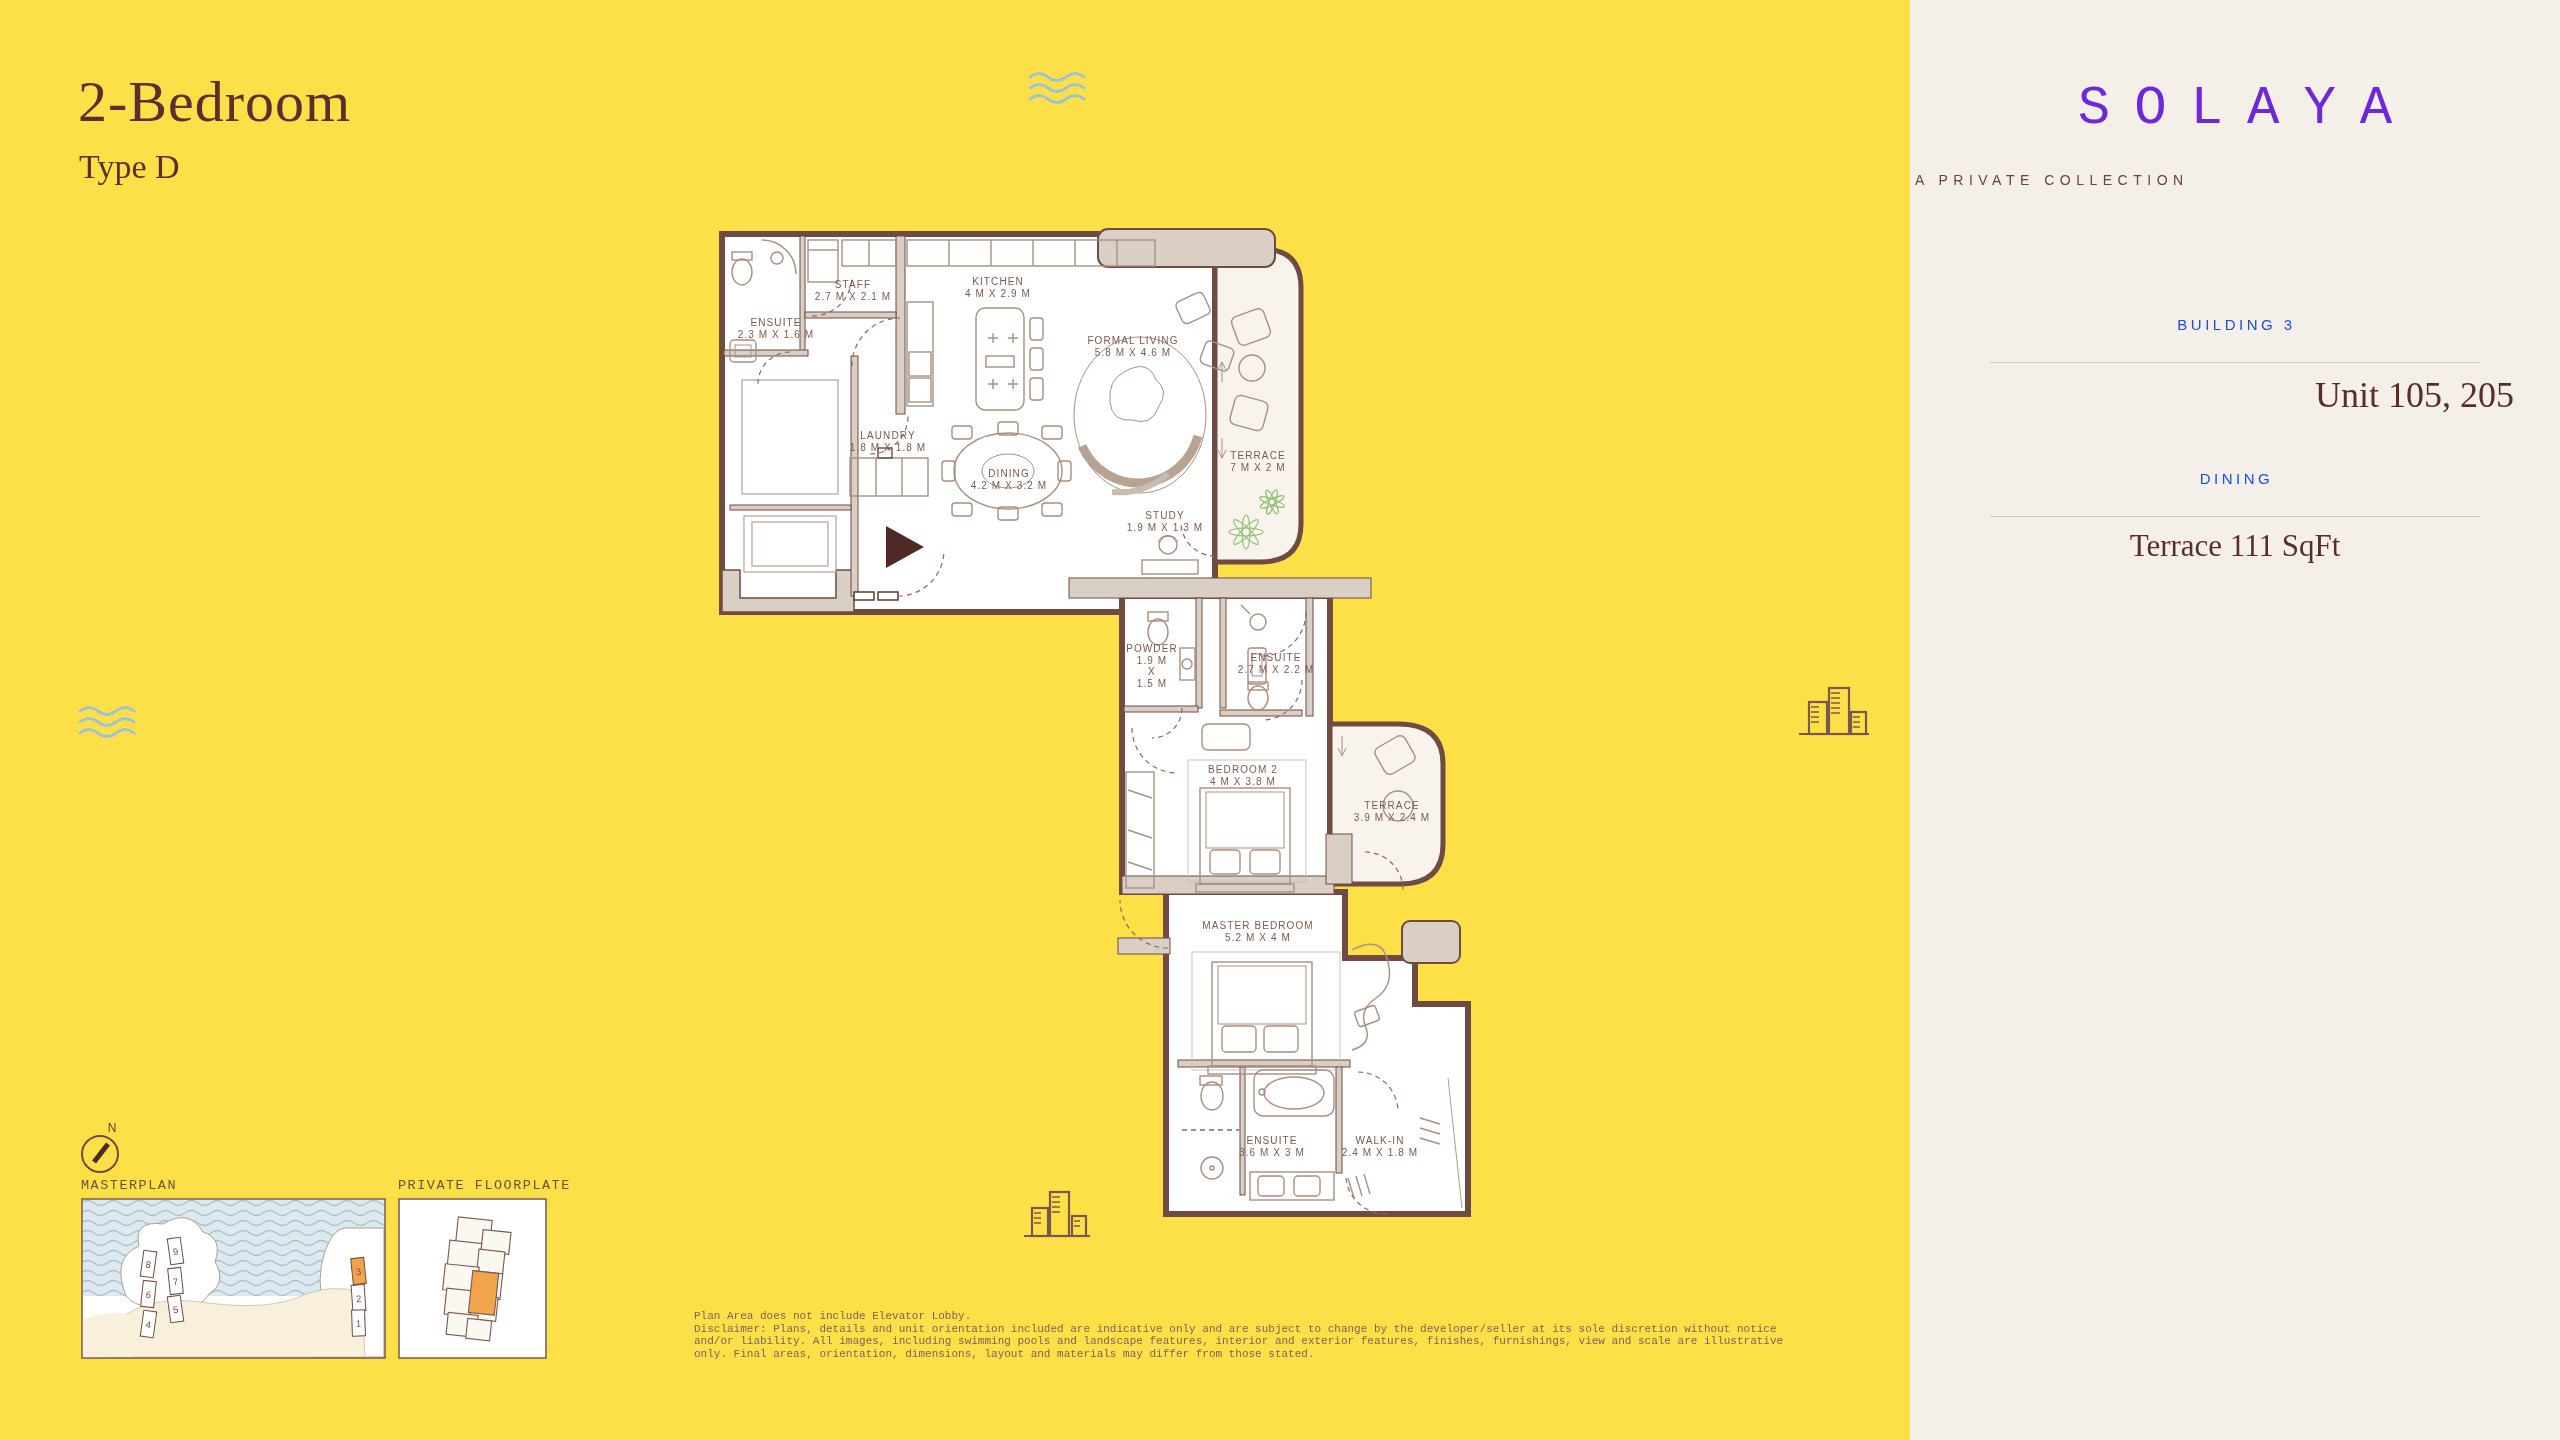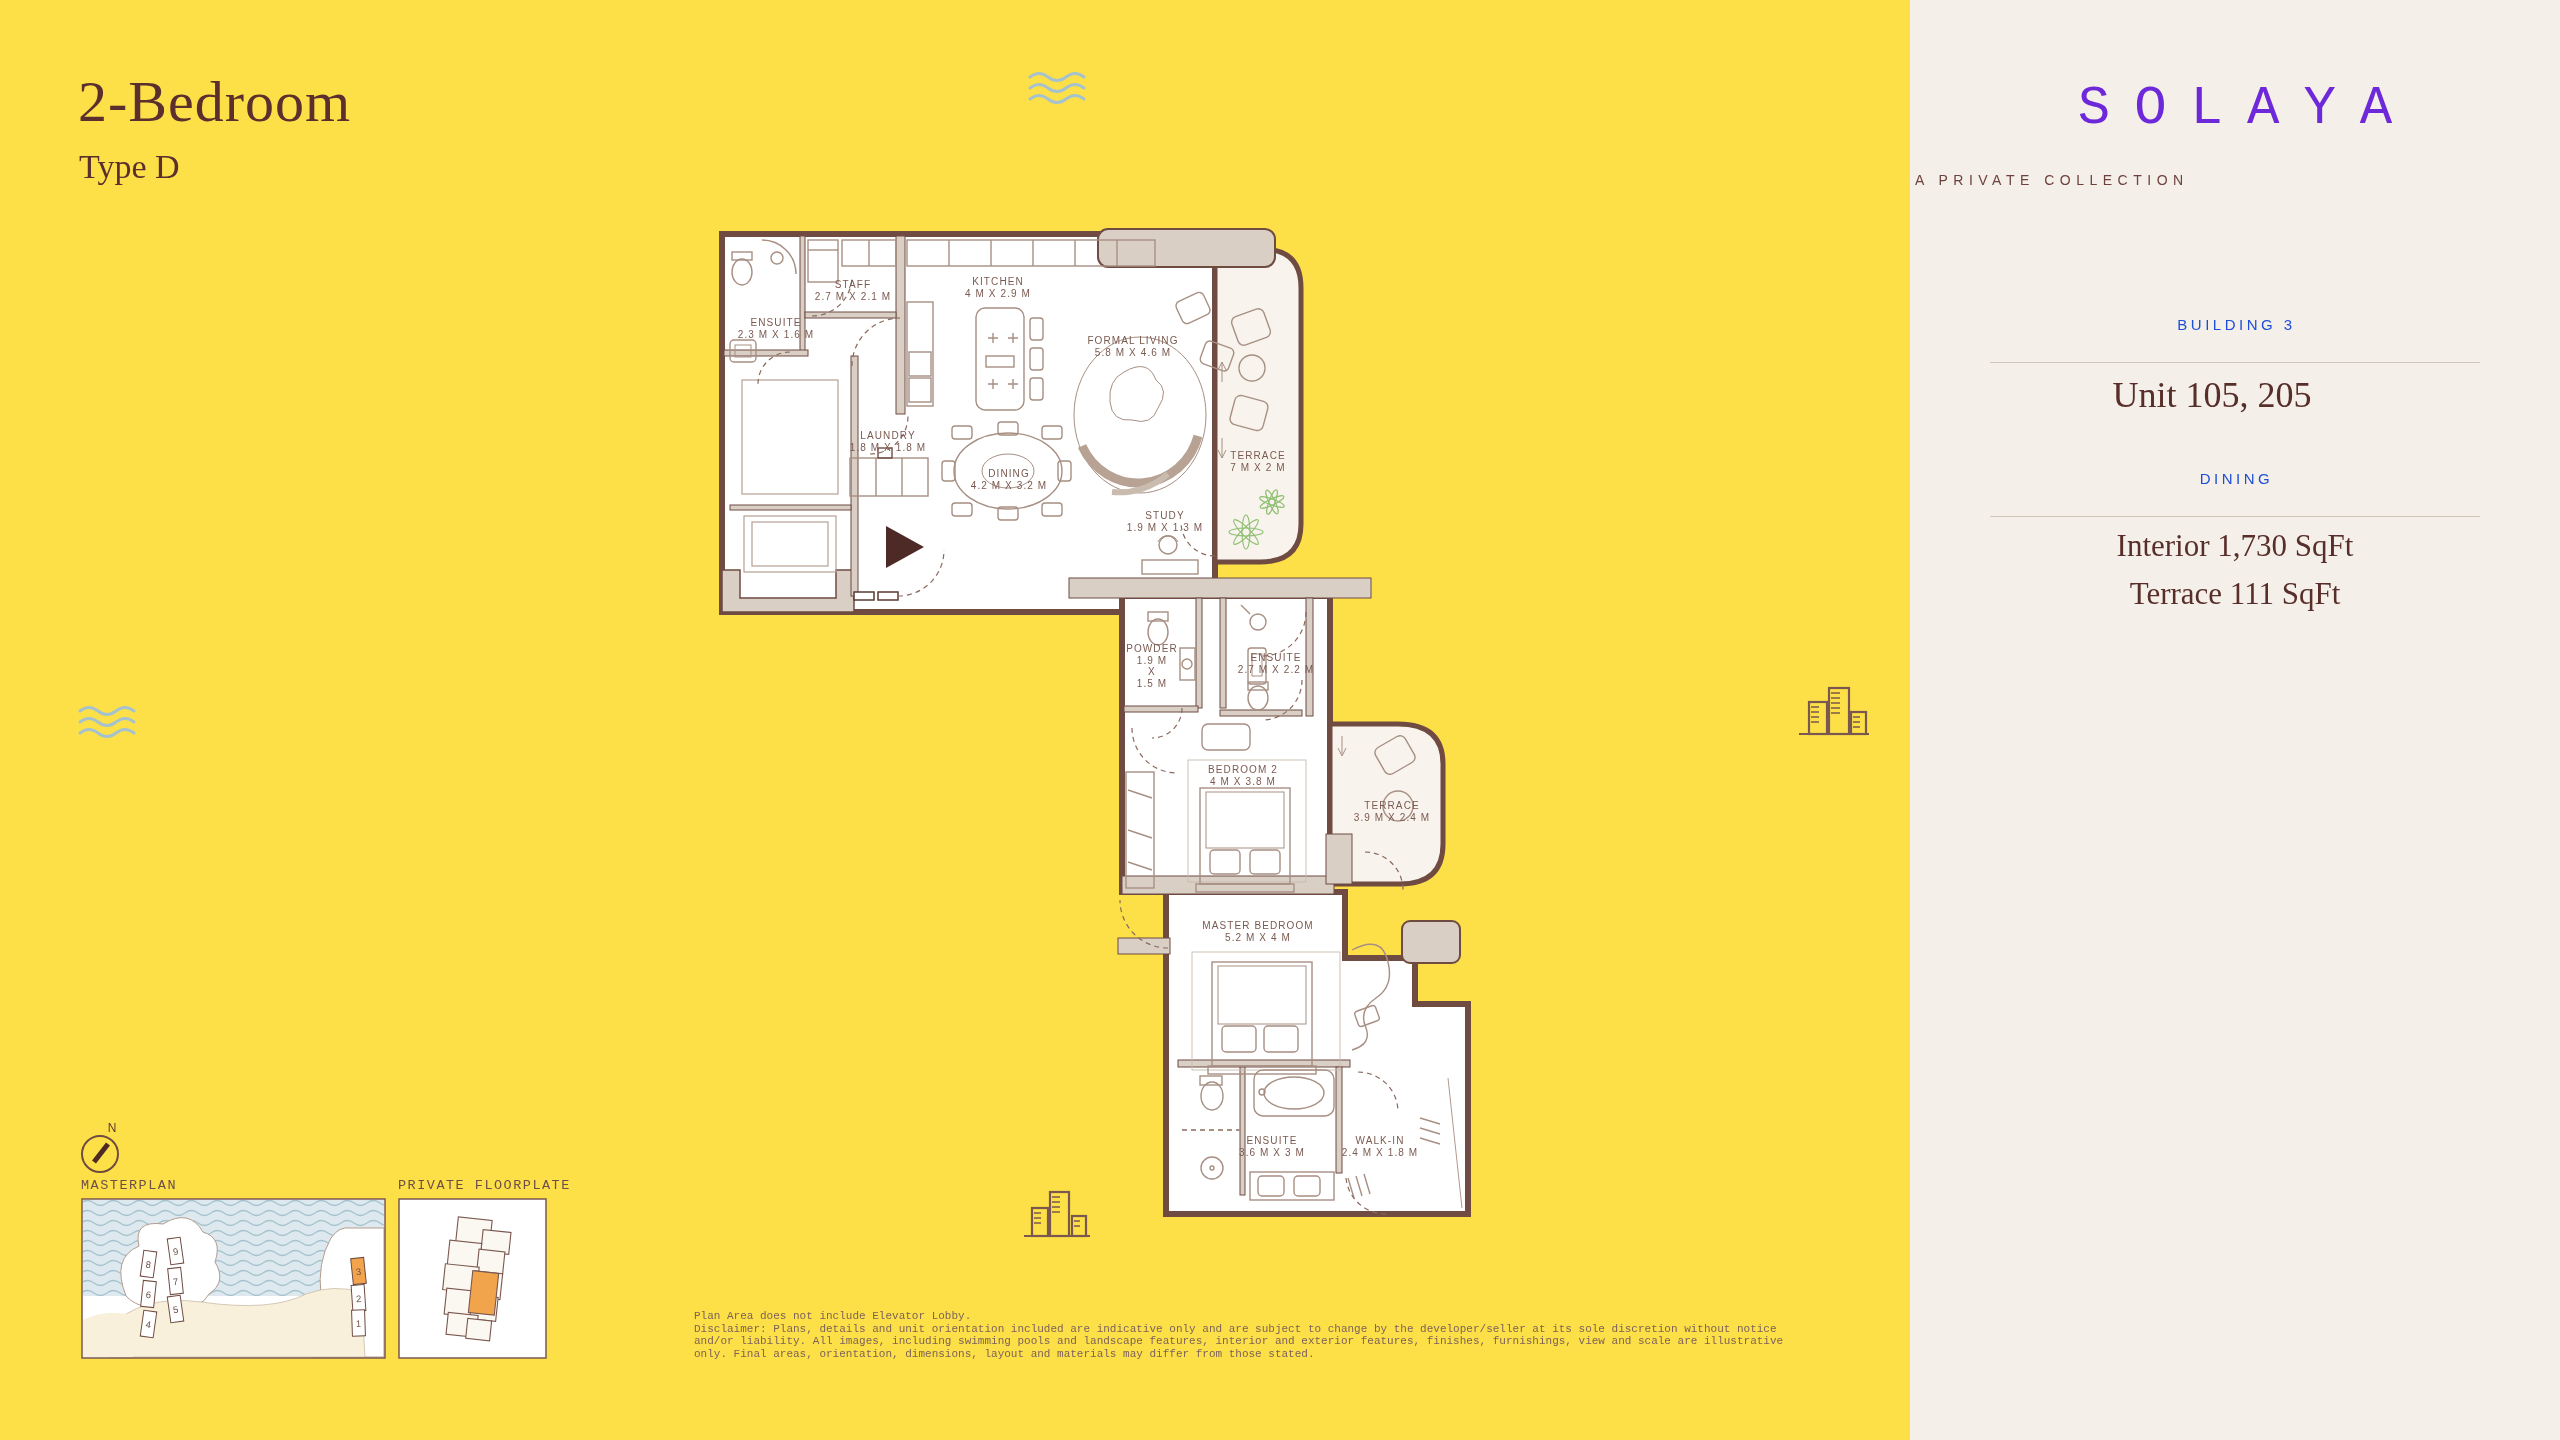--- a/index.html
+++ b/index.html
@@ -17,21 +17,21 @@
   
   #sidebar{left:1910px;top:0;width:650px;height:1440px;background:#f4efe8;}
   #brand{left:0;top:78px;width:650px;text-align:center;
       font-family:Liberation Mono, monospace;font-size:54px;color:#6d28d9;
       letter-spacing:24px;text-indent:24px;}
   #brand-tagline{left:0;top:172px;width:662px;text-align:left;font-size:14px;
       letter-spacing:5.5px;color:#6d413d;text-indent:5px;}
   .side-caption{left:0;width:650px;text-align:center;font-size:15px;letter-spacing:3.5px;
       color:#1d4ed8;text-indent:3px;}
   .rule{left:80px;width:490px;height:1px;background:#cfc5b8;}
-  #unit-label{left:0;top:374px;width:604px;text-align:center;
+  #unit-label{left:0;top:374px;width:604px;text-align:right;
       font-family:"Liberation Serif","DejaVu Serif",serif;font-size:36px;color:#572e2a;}
   #area-lines{left:0;top:522px;width:650px;text-align:center;
       font-family:"Liberation Serif","DejaVu Serif",serif;font-size:31px;color:#572e2a;
       line-height:48px;}
 
   
   #disclaimer{left:694px;top:1310px;width:1190px;
       font-family:"Liberation Mono","DejaVu Sans Mono",monospace;
       font-size:11px;line-height:12.5px;color:#7d625a;white-space:pre-line;}
 
@@ -427,17 +427,16 @@
   <div id="brand" class="abs">SOLAYA</div>
   <div id="brand-tagline" class="abs">A PRIVATE COLLECTION</div>
 
   <div class="abs side-caption" style="top:316px">BUILDING 3</div>
   <div class="abs rule" style="top:362px"></div>
   <div id="unit-label" class="abs">Unit 105, 205</div>
 
   <div class="abs side-caption" style="top:470px">DINING</div>
   <div class="abs rule" style="top:516px"></div>
   <div id="area-lines" class="abs">
-    <div>Interior 1,730 SqFt</div>
     <div>Terrace 111 SqFt</div>
   </div>
 
 </div>
 
 </body></html>

